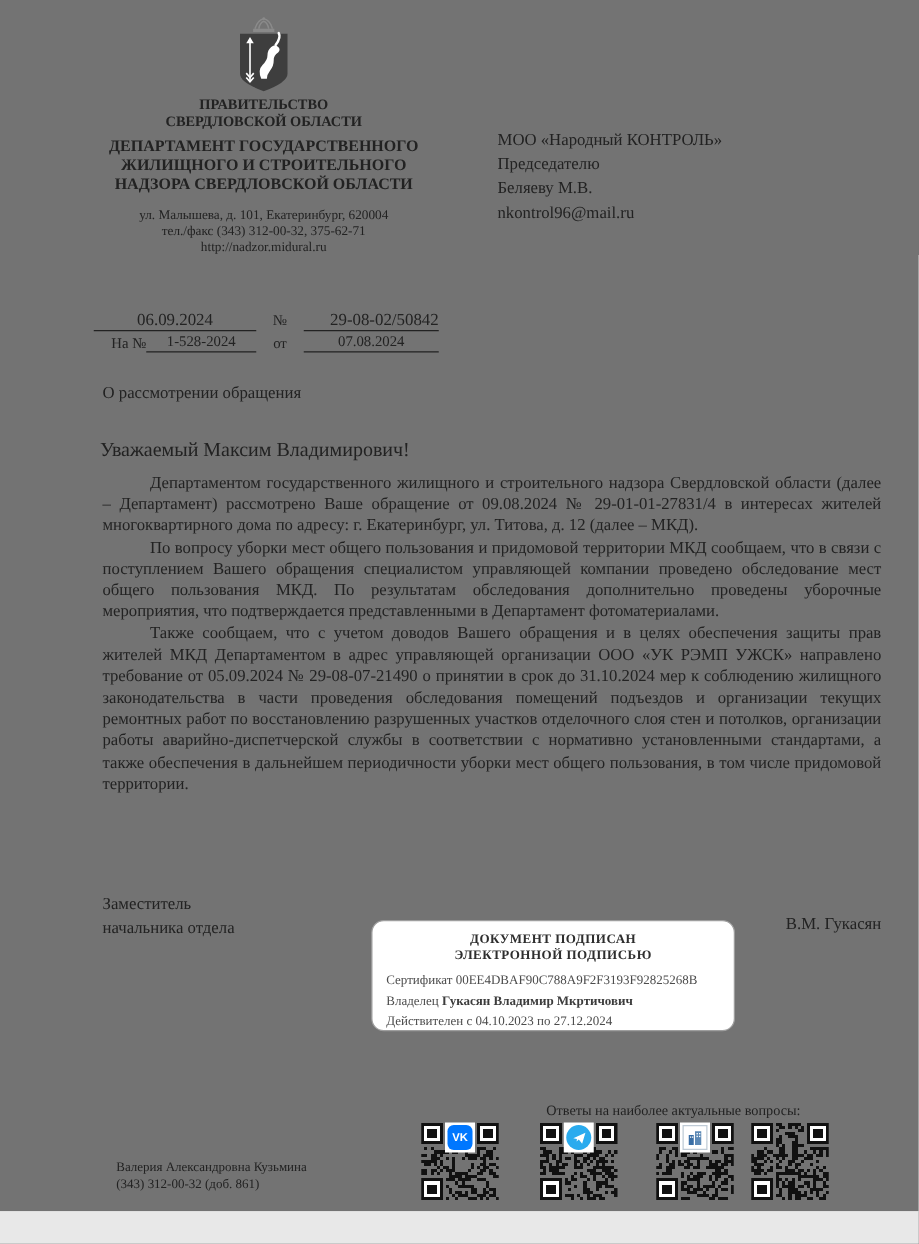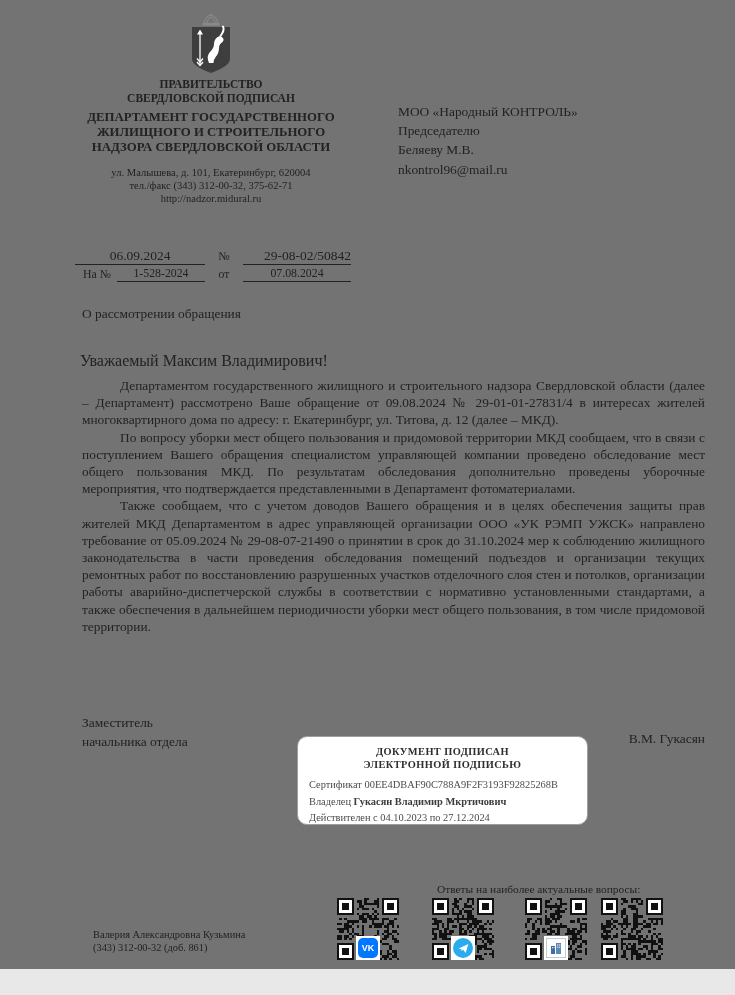--- a/index.html
+++ b/index.html
@@ -23,21 +23,21 @@
   .recipient { position:absolute; left:398px; top:102px; width:300px; font-size:13.4px; line-height:19.2px; }
   
   .ref-block { position:absolute; left:75px; top:247px; width:276px; }
   .ref-row { display:flex; align-items:flex-end; }
   .ref-cell { text-align:center; }
   .ref-underline { border-bottom:1.3px solid #222; }
   .rc-date1 { flex:0 0 130px; font-size:13.5px; line-height:17px; }
   .rc-num-sign { flex:0 0 38px; font-size:12px; line-height:17px; }
   .rc-out-num { flex:1; font-size:13.5px; line-height:17px;text-align:right; }
   .ref-row2 { margin-top:1px; }
-  .rc-na { flex:0 0 42px; font-size:11.8px; line-height:15px; text-align:left; padding-left:8px; }
+  .rc-na { flex:0 0 42px; font-size:11.8px; line-height:15px; text-align:right; padding-left:8px; }
   .rc-in-num { flex:0 0 88px; font-size:11.8px; line-height:15px; }
   .rc-ot { flex:0 0 38px; font-size:11.8px; line-height:15px; }
   .rc-in-date { flex:1; font-size:11.8px; line-height:15px; }
   
   .subject { position:absolute; left:82px; top:306px; font-size:13.4px; }
   .salutation { position:absolute; left:80px; top:352px; width:623px; font-size:16px; }
   .body-text { position:absolute; left:82px; top:377px; width:623px; font-size:13.35px; line-height:17.2px; text-align:justify; }
   .body-text p { text-indent:38px; }
   
   .sig-position { position:absolute; left:82px; top:713px; font-size:13.4px; line-height:19px; }
@@ -47,21 +47,21 @@
            border:1px solid #9e9e9e; border-radius:10px; padding-top:8px; background:#fff; }
   .stamp-title { text-align:center; font-weight:bold; font-size:10.4px; line-height:13px; letter-spacing:0.4px; color:#2e2e2e; }
   .stamp-details { margin:6px 0 0 11px; font-size:10.4px; line-height:16.5px; color:#4c4c4c; }
   .stamp-owner-name { font-weight:bold; color:#3c3c3c; }
   
   .executor { position:absolute; left:93px; top:928px; font-size:10.4px; line-height:13px; }
   .qr-caption { position:absolute; left:437px; top:883px; font-size:11.4px; }
   .qr { position:absolute; top:898px; width:62px; height:62px; }
   .qr svg.qr-code { width:100%; height:100%; display:block; }
   .qr-1 { left:337px; } .qr-2 { left:432px; } .qr-3 { left:525px; } .qr-4 { left:601px; }
-  .qr-icon { position:absolute; inset:0; display:flex; align-items:flex-end; justify-content:center; }
+  .qr-icon { position:absolute; inset:0; display:flex; align-items:flex-start; justify-content:center; }
   .qr-icon-pad { background:#fff; padding:2px; line-height:0; }
   .vk-badge { width:20px; height:20px; background:#0077FF; border-radius:5px; color:#fff;
               font-family:"Liberation Sans", sans-serif; font-weight:bold; font-size:9px;
               display:flex; align-items:center; justify-content:center; }
   .tg-badge { width:20px; height:20px; background:#2AABEE; border-radius:50%;
               display:flex; align-items:center; justify-content:center; }
   .gis-badge { width:20px; height:20px; background:#fff; border:1px solid #bfcbd6;
                display:flex; align-items:center; justify-content:center; }
   .qr-label { position:absolute; top:968px; font-size:11.4px; line-height:14.5px; }
   .qr-label-1 { left:337px; } .qr-label-2 { left:432px; } .qr-label-3 { left:530px; } .qr-label-4 { left:601px; }
@@ -89,21 +89,21 @@
           <path d="M13 16.5 l-3 5 h6 z" fill="#ffffff" stroke="none"></path>
           <path d="M10 49 l3 3.5 l3 -3.5" fill="none"></path>
           <path d="M10 45.5 l3 3.5 l3 -3.5" fill="none"></path>
         </g>
 
         <path d="M22 50 q-3 -7 1 -11 q4 -4 4 -8 q0 -4 3 -6.5 q3.5 -2.5 6 0.5 q1.5 2 -0.5 4 q-3.5 2 -3.5 6 q0 5 -3 8.5 q-2.5 3 -2.5 6.5 z" fill="#ffffff"></path>
         <path d="M33.5 23 q4.5 -6 2.5 -9.5" stroke="#ffffff" stroke-width="2" fill="none" stroke-linecap="round"></path>
       </svg>
     </div>
     <div class="gov-line">ПРАВИТЕЛЬСТВО</div>
-    <div class="gov-line">СВЕРДЛОВСКОЙ ПОДПИСАН</div>
+    <div class="gov-line">СВЕРДЛОВСКОЙ ОБЛАСТИ</div>
     <div class="dept-block">
       <div class="dept-line">ДЕПАРТАМЕНТ ГОСУДАРСТВЕННОГО</div>
       <div class="dept-line">ЖИЛИЩНОГО И СТРОИТЕЛЬНОГО</div>
       <div class="dept-line">НАДЗОРА СВЕРДЛОВСКОЙ ОБЛАСТИ</div>
     </div>
     <div class="addr-block">
       <div class="addr-line">ул. Малышева, д. 101, Екатеринбург, 620004</div>
       <div class="addr-line">тел./факс (343) 312-00-32, 375-62-71</div>
       <div class="addr-line">http://nadzor.midural.ru</div>
     </div>

